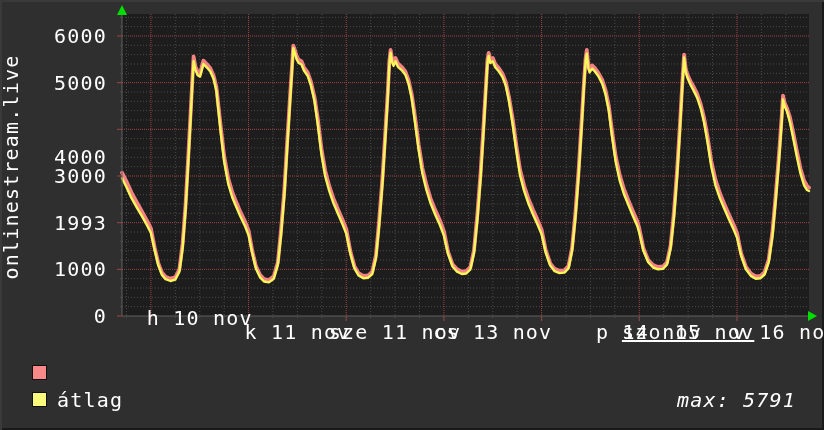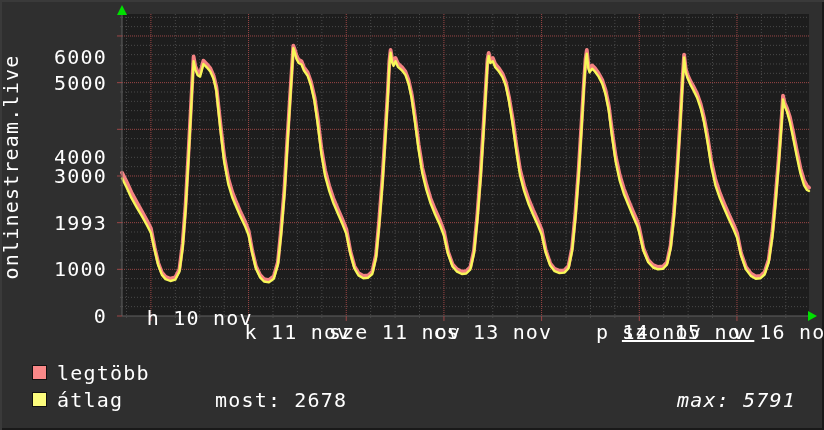--- a/index.html
+++ b/index.html
@@ -160,34 +160,32 @@
     <text x="0" y="0" transform="translate(18,167) rotate(-90)" text-anchor="middle" fill="#ffffff" font-size="20" letter-spacing="1.2">onlinestream.live</text>
   </svg>
 
   <div id="ylabels">
       <div class="txt ylab" style="left: 35px; top: 306px;">0</div>
       <div class="txt ylab" style="left: 35px; top: 259.33px;">1000</div>
       <div class="txt ylab" style="left: 35px; top: 212.66px;">1993</div>
       <div class="txt ylab" style="left: 35px; top: 165.991px;">3000</div>
       <div class="txt ylab" style="left: 35px; top: 119.321px; margin-top: 28px;">4000</div>
       <div class="txt ylab" style="left: 35px; top: 72.6512px;">5000</div>
-      <div class="txt ylab" style="left: 35px; top: 25.9815px; margin-top: 21px;">6000</div>
+      <div class="txt ylab" style="left: 35px; top: 25.9815px;">6000</div>
     </div>
   <div id="xlabels">
       <div class="txt xlab" style="left: 199.735px; top: 308px;">h 10 nov</div>
       <div class="txt xlab" style="left: 297.413px; top: 322px;">k 11 nov</div>
       <div class="txt xlab" style="left: 395.091px; top: 322px;">sze 11 nov</div>
       <div class="txt xlab" style="left: 492.768px; top: 322px;">cs 13 nov</div>
       <div class="txt xlab" style="left: 609px; top: 322px; margin-left: 40px;">p 14 nov</div>
       <div class="txt xlab" style="left: 688.124px; top: 322px; text-decoration: underline;">szo 15 nov</div>
       <div class="txt xlab" style="left: 785.802px; top: 322px;">v 16 nov</div>
     </div>
 
   <div class="sw" style="left: 32px; top: 365px; background: rgb(249, 136, 136);"></div>
-  <div class="txt" style="left:57px;top:363px;">legtöbb</div>
 
   <div class="sw" style="left: 32px; top: 392px; background: rgb(252, 252, 124);"></div>
   <div class="txt" style="left:57px;top:390px;">átlag</div>
 
-  <div class="txt" style="left:215px;top:390px;"><span>most:</span><span class="statval">2678</span></div>
   <div class="txt" style="left:677px;top:390px;font-style:italic;"><span>max:</span><span class="statval">5791</span></div>
 
 </div>
 
 </body></html>

